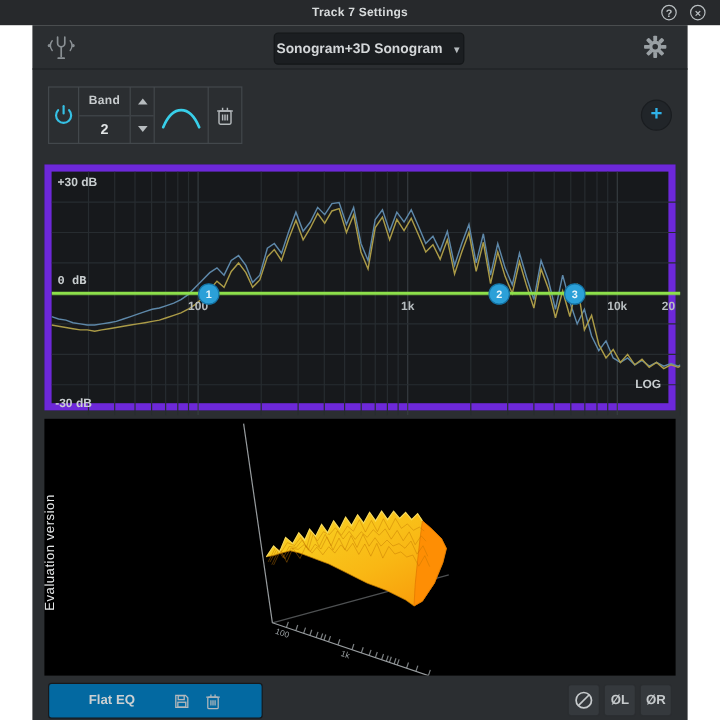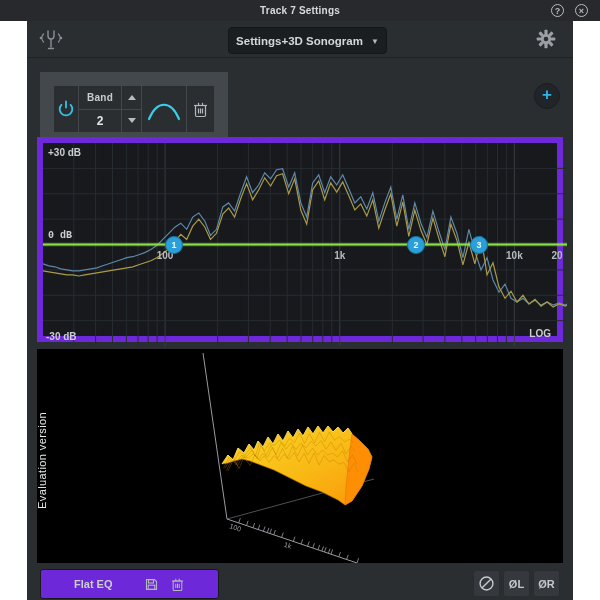--- a/index.html
+++ b/index.html
@@ -13,21 +13,21 @@
              color:#b9bec1;font-size:9px;font-weight:bold;text-align:center;line-height:13px;box-sizing:border-box;}
   
   #window{left:27px;top:21px;width:546px;height:579px;background:#2b2e31;}
   #toolbar-sep{left:27px;top:57px;width:546px;height:1px;background:#1f2225;}
   
   #view-dd{left:228px;top:27px;width:157px;height:25px;background:#1b1e21;border:1px solid #141719;
            border-radius:4px;display:flex;align-items:center;justify-content:center;gap:8px;cursor:pointer;}
   #view-dd .lbl{font-size:11.5px;color:#d4d7d9;font-weight:bold;}
   #view-dd .caret{font-size:8px;color:#b4b9bc;transform:translateY(1px);}
   
-  #bandgrid{left:40px;top:72px;background:#43484c;padding:14px;display:grid;
+  #bandgrid{left:40px;top:72px;background:#43484c;padding:1px;display:grid;
             grid-template-columns:24px 42px 19px 44px 27px;grid-auto-rows:46px;gap:1px;}
   .cell{background:#2b2e31;display:flex;align-items:center;justify-content:center;flex-direction:column;}
   .cell .half{flex:1;width:100%;display:flex;align-items:center;justify-content:center;}
   .cell .half+ .half{border-top:1px solid #43484c;}
   #band-word{font-size:10px;color:#c8ccce;font-weight:bold;letter-spacing:.3px;}
   #band-num{font-size:12px;color:#e2e5e6;font-weight:bold;}
   .tri{width:0;height:0;border-left:4px solid transparent;border-right:4px solid transparent;}
   .tri.up{border-bottom:5px solid #b7bcbf;}
   .tri.dn{border-top:5px solid #b7bcbf;}
   
@@ -47,21 +47,21 @@
   #eq-svg{position:absolute;left:0;top:0;}
   .eq-lab{position:absolute;font-size:10px;color:#c9ced0;font-weight:bold;}
   .freq-lab{position:absolute;font-size:10px;color:#b6bcbf;font-weight:bold;transform:translateX(-50%);}
   .marker{position:absolute;width:18px;height:18px;border-radius:50%;background:#2ba0d8;border:1px solid #1576a8;
           box-sizing:border-box;color:#eaf6fb;font-size:9px;font-weight:bold;text-align:center;line-height:16px;cursor:pointer;}
   
   #sono-panel{left:37px;top:349px;width:526px;height:214px;background:#000;}
   #watermark{position:absolute;left:-1px;top:160px;transform:rotate(-90deg);transform-origin:0 0;
              font-size:11px;color:#e6e8e9;letter-spacing:.4px;white-space:nowrap;}
   
-  #preset-box{left:40px;top:569px;width:177px;height:28px;background:#6d28d9;border:1px solid #17191c;
+  #preset-box{left:40px;top:569px;width:177px;height:28px;background:#0369a1;border:1px solid #17191c;
               border-radius:3px;display:flex;align-items:center;}
   #preset-name{flex:0 0 auto;margin-left:33px;font-size:11px;font-weight:bold;color:#ccd0d2;}
   .mini-ic{margin-left:16px;cursor:pointer;display:flex;align-items:center;}
   .ph-btn{top:570px;width:25px;height:25px;background:#35393d;border:1px solid #2a2d30;border-radius:3px;
           display:flex;align-items:center;justify-content:center;font-size:11px;font-weight:bold;color:#c6cacc;cursor:pointer;}
 </style>
 </head>
 <body>
 
 <div class="abs" id="window"></div>
@@ -78,21 +78,21 @@
     <line x1="13" y1="13" x2="13" y2="21"></line>
     <line x1="10.5" y1="22.5" x2="15.5" y2="22.5"></line>
     <path d="M5.5 8 a6 6 0 0 0 0 8" stroke-width="1.2"></path>
     <path d="M20.5 8 a6 6 0 0 1 0 8" stroke-width="1.2"></path>
     <circle cx="3" cy="12" r="0.6"></circle>
       <circle cx="23" cy="12" r="0.6"></circle>
   </g>
 </svg>
 
 <div class="abs" id="view-dd">
-  <span class="lbl">Settings+3D Sonogram</span>
+  <span class="lbl">Sonogram+3D Sonogram</span>
   <span class="caret">▼</span>
 </div>
 
 <svg class="abs" style="left:536px;top:29px;" width="20" height="20" viewBox="-10 -10 20 20">
   <g fill="#9aa0a4">
     <g id="teeth">
         <rect x="-1.6" y="-9.3" width="3.2" height="4.5" rx="0.8" transform="rotate(0)"></rect>
         <rect x="-1.6" y="-9.3" width="3.2" height="4.5" rx="0.8" transform="rotate(45)"></rect>
         <rect x="-1.6" y="-9.3" width="3.2" height="4.5" rx="0.8" transform="rotate(90)"></rect>
         <rect x="-1.6" y="-9.3" width="3.2" height="4.5" rx="0.8" transform="rotate(135)"></rect>
@@ -189,21 +189,21 @@
       <line x1="0" y1="152.25" x2="524" y2="152.25" stroke="#272c30" stroke-width="1"></line>
       <line x1="0" y1="177.625" x2="524" y2="177.625" stroke="#272c30" stroke-width="1"></line>
       <polyline points="0.0,120.8 5.8,122.8 11.9,123.8 17.8,125.9 23.9,126.9 29.7,127.9 35.9,127.9 41.8,126.9 47.9,125.9 53.9,124.8 59.8,122.8 65.8,120.8 71.7,118.8 77.8,116.7 83.8,114.7 89.8,113.7 95.8,111.7 101.8,109.6 107.8,106.6 113.8,102.5 119.8,96.4 125.8,90.3 131.8,84.2 137.8,80.2 143.7,86.3 149.7,74.1 155.8,70.0 161.9,78.2 167.5,92.4 173.5,86.3 179.8,63.9 185.6,59.9 191.6,68.0 197.7,49.7 203.6,33.8 209.6,49.7 215.6,42.0 221.7,29.8 227.6,35.9 233.6,26.7 239.6,25.7 245.7,44.0 251.7,29.8 257.8,59.9 263.7,74.1 269.7,39.9 275.7,31.8 281.7,49.7 287.7,33.8 293.7,42.0 299.7,31.8 305.8,45.7 311.8,59.9 317.8,53.8 323.8,66.0 329.8,49.7 335.8,78.2 341.8,59.9 347.8,44.0 353.8,76.1 359.8,51.8 365.8,86.3 371.8,59.9 377.9,80.2 383.9,94.4 389.9,68.0 395.9,88.3 401.9,106.6 407.9,74.1 413.9,90.3 419.9,114.7 425.9,86.3 431.9,108.6 438.0,126.9 444.0,114.7 450.0,137.0 456.0,149.2 462.0,141.1 468.0,155.3 474.0,159.0 480.0,155.3 486.0,161.0 492.0,157.3 498.0,162.1 504.1,159.0 510.1,162.1 516.1,160.0 522.1,162.1 524.0,161.0" fill="none" stroke="#5e88a9" stroke-width="1.2"></polyline>
       <polyline points="0.0,127.9 5.8,128.9 11.9,129.9 17.8,130.9 23.9,131.9 29.7,131.9 35.9,133.0 41.8,131.9 47.9,130.9 53.9,129.9 59.8,128.9 65.8,127.9 71.7,126.9 77.8,125.9 83.8,124.8 89.8,123.8 95.8,121.8 101.8,119.8 107.8,117.7 113.8,114.7 119.8,110.6 125.8,105.6 131.8,98.5 137.8,91.3 143.7,96.4 149.7,83.2 155.8,76.1 161.9,84.2 167.5,96.4 173.5,90.3 179.8,71.0 185.6,65.0 191.6,74.1 197.7,55.8 203.6,40.6 209.6,56.8 215.6,47.0 221.7,34.8 227.6,43.0 233.6,32.8 239.6,30.8 245.7,50.8 251.7,35.9 257.8,67.0 263.7,81.2 269.7,46.7 275.7,37.9 281.7,56.8 287.7,39.9 293.7,49.1 299.7,38.9 305.8,52.8 311.8,67.0 317.8,60.9 323.8,73.1 329.8,56.8 335.8,85.3 341.8,67.0 347.8,50.8 353.8,83.2 359.8,58.9 365.8,93.4 371.8,67.0 377.9,87.3 383.9,101.5 389.9,75.1 395.9,95.4 401.9,113.7 407.9,81.2 413.9,97.4 419.9,121.8 425.9,99.5 431.9,120.8 438.0,93.4 444.0,131.9 450.0,119.8 456.0,144.1 462.0,155.3 468.0,148.2 474.0,159.0 480.0,152.3 486.0,161.0 492.0,156.3 498.0,163.1 504.1,159.0 510.1,164.1 516.1,161.0 522.1,163.1 524.0,162.1" fill="none" stroke="#ab9b47" stroke-width="1.2"></polyline>
       <line x1="0" y1="101.5" x2="524" y2="101.5" stroke="#8de04b" stroke-width="4" opacity="0.25"></line>
       <line x1="0" y1="101.5" x2="524" y2="101.5" stroke="#8de04b" stroke-width="2.2"></line>
     </svg>
   <div class="eq-lab" style="left:5px;top:4px;">+30 dB</div>
   <div class="eq-lab" style="left:5px;top:87px;font-family:Liberation Mono, monospace;">0 dB</div>
   <div class="eq-lab" style="left:3px;top:188px;">-30 dB</div>
-  <div class="eq-lab" style="right:6px;top:185px;">LOG</div>
+  <div class="eq-lab" style="right:6px;top:172px;">LOG</div>
   <div id="freq-labels">
       <div class="freq-lab" style="left: 122.087px; top: 106.5px;">100</div>
       <div class="freq-lab" style="left: 296.753px; top: 106.5px;">1k</div>
       <div class="freq-lab" style="left: 471.42px; top: 106.5px;">10k</div>
       <div class="freq-lab" style="left: 514px; top: 106.5px;">20</div>
     </div>
   <div id="markers">
       <div class="marker" style="left: 122px; top: 92.5px;">1</div>
       <div class="marker" style="left: 364px; top: 92.5px;">2</div>
       <div class="marker" style="left: 427px; top: 92.5px;">3</div>

